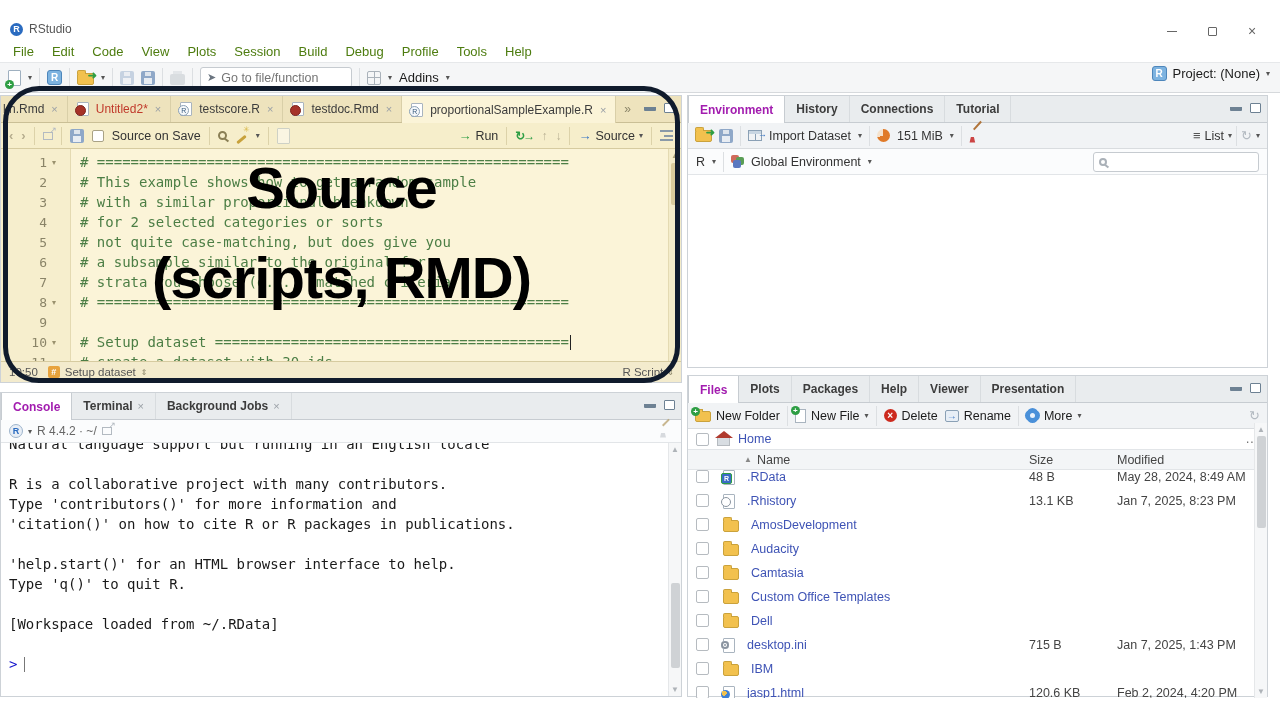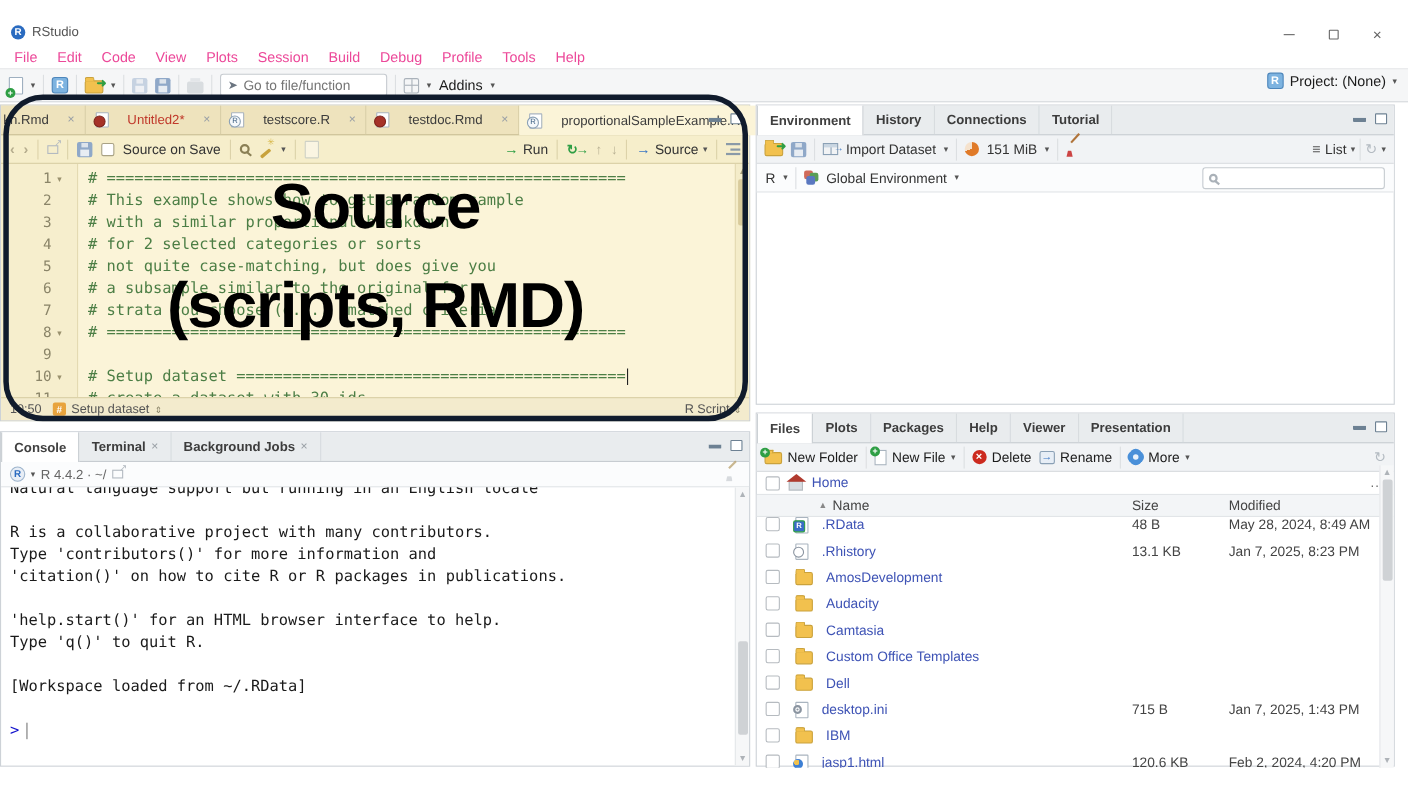--- a/index.html
+++ b/index.html
@@ -14,21 +14,21 @@
            font-size:9px; font-weight:bold; display:flex; align-items:center; justify-content:center; }
   .app-title { font-size:12px; color:#555; }
   .winctl { position:absolute; right:8px; top:20px; display:flex; }
   .winctl .wbtn { width:40px; height:22px; display:flex; align-items:center; justify-content:center; color:#666; }
   .wmin { width:10px; border-top:1px solid #666; }
   .wmax { width:9px; height:9px; border:1px solid #666; border-radius:1px; }
   .wclose { font-size:14px; }
 
   
   .menubar { position:absolute; left:4px; top:42px; height:18px; display:flex; align-items:center; }
-  .menubar .mitem { padding:0 9px; font-size:13px; color:#ec4899; }
+  .menubar .mitem { padding:0 9px; font-size:13px; color:#4d7c0f; }
 
   
   .toolbar { position:absolute; left:0; top:62px; width:1280px; height:31px;
              background:#f5f6f7; border-top:1px solid #e6e8ea; border-bottom:1px solid #d6d9dc;
              display:flex; align-items:center; padding:0 8px; gap:7px; }
   .tsep { width:1px; height:20px; background:#dcdfe2; }
   .caret { font-size:8px; color:#555; }
   .ic-pagec { width:13px; height:16px; background:#fff; border:1px solid #9fb0c0; border-radius:1px; position:relative; }
   .plus-badge::after { content:"+"; position:absolute; left:-4px; bottom:-4px; width:9px; height:9px;
         background:#2e9e44; color:#fff; border-radius:50%; font-size:8px; line-height:9px; text-align:center; font-weight:bold; }
@@ -52,31 +52,31 @@
         background:linear-gradient(#aab2ba,#aab2ba) 50% 0/1px 100% no-repeat,
                    linear-gradient(#aab2ba,#aab2ba) 0 50%/100% 1px no-repeat; }
   .lbl13 { font-size:13px; color:#1b1b1b; }
   .proj { position:absolute; right:10px; top:66px; display:flex; align-items:center; gap:6px; }
 
   
   .pane { position:absolute; background:#fff; border:1px solid #cdd2d7; }
   .tabstrip { height:27px; background:#e9ecee; border-bottom:1px solid #c7ccd1; display:flex; align-items:flex-end; position:relative; }
   .ptab { height:26px; display:flex; align-items:center; gap:5px; padding:0 11px; font-size:12px;
           font-weight:bold; color:#3c3c3c; border-right:1px solid #d8dcdf; }
-  .ptab.active { background:#fff; border-right:1px solid #c7ccd1; border-left:1px solid #c7ccd1; margin-bottom:-1px; height:27px; color:#404040; }
+  .ptab.active { background:#fff; border-right:1px solid #c7ccd1; border-left:1px solid #c7ccd1; margin-bottom:-1px; height:27px; color:#a21caf; }
   .tclose { font-size:11px; color:#9aa0a6; font-weight:normal; }
   .winbtns { position:absolute; right:6px; top:7px; display:flex; gap:8px; align-items:center; }
   .pmin { width:12px; height:5px; border-bottom:4px solid #6d8193; border-radius:1px; }
   .pmax { width:11px; height:10px; border:1.5px solid #6d8193; border-radius:1px; background:#fff; }
   .ptoolbar { height:26px; background:#f1f3f5; border-bottom:1px solid #d9dcdf; display:flex; align-items:center; padding:0 7px; gap:7px; font-size:12.5px; }
 
   
   .src-pane { left:0; top:95px; width:682px; height:288px; border-color:#cdd2d7; background:#fbf4d8; }
   .src-tabs { height:27px; background:#eee3bd; border-bottom:1px solid #cabf96; display:flex; align-items:flex-end; position:relative; }
-  .stab { height:26px; display:flex; align-items:center; gap:17px; padding:0 9px; font-size:12px; color:#3c3c3c; border-right:1px solid #d9cfa8; }
+  .stab { height:26px; display:flex; align-items:center; gap:7px; padding:0 9px; font-size:12px; color:#3c3c3c; border-right:1px solid #d9cfa8; }
   .stab.active { background:#fbf4d8; margin-bottom:-1px; height:27px; }
   .stab .red-name { color:#c0392b; }
   .ic-filetab { width:12px; height:14px; background:#fff; border:1px solid #a9b4bf; border-radius:1px; position:relative; }
   .ic-filetab.badge-r::after { content:"R"; position:absolute; left:-3px; top:2px; width:9px; height:9px; background:#f5f8fb;
         border:1px solid #8aa0b5; border-radius:50%; font-size:7px; line-height:9px; text-align:center; color:#365a7e; }
   .ic-filetab.badge-rmd::after { content:""; position:absolute; left:-3px; top:2px; width:9px; height:9px;
         background:#a63228; border:1px solid #7e241c; border-radius:50%; }
   .src-toolbar { height:26px; background:#f6eecb; border-bottom:1px solid #d6cba0; display:flex; align-items:center; padding:0 8px; gap:8px; font-size:12.5px; }
   .chev { color:#b5ac8d; font-size:13px; font-weight:bold; }
   .ssep { width:1px; height:18px; background:#dcd2a9; }

